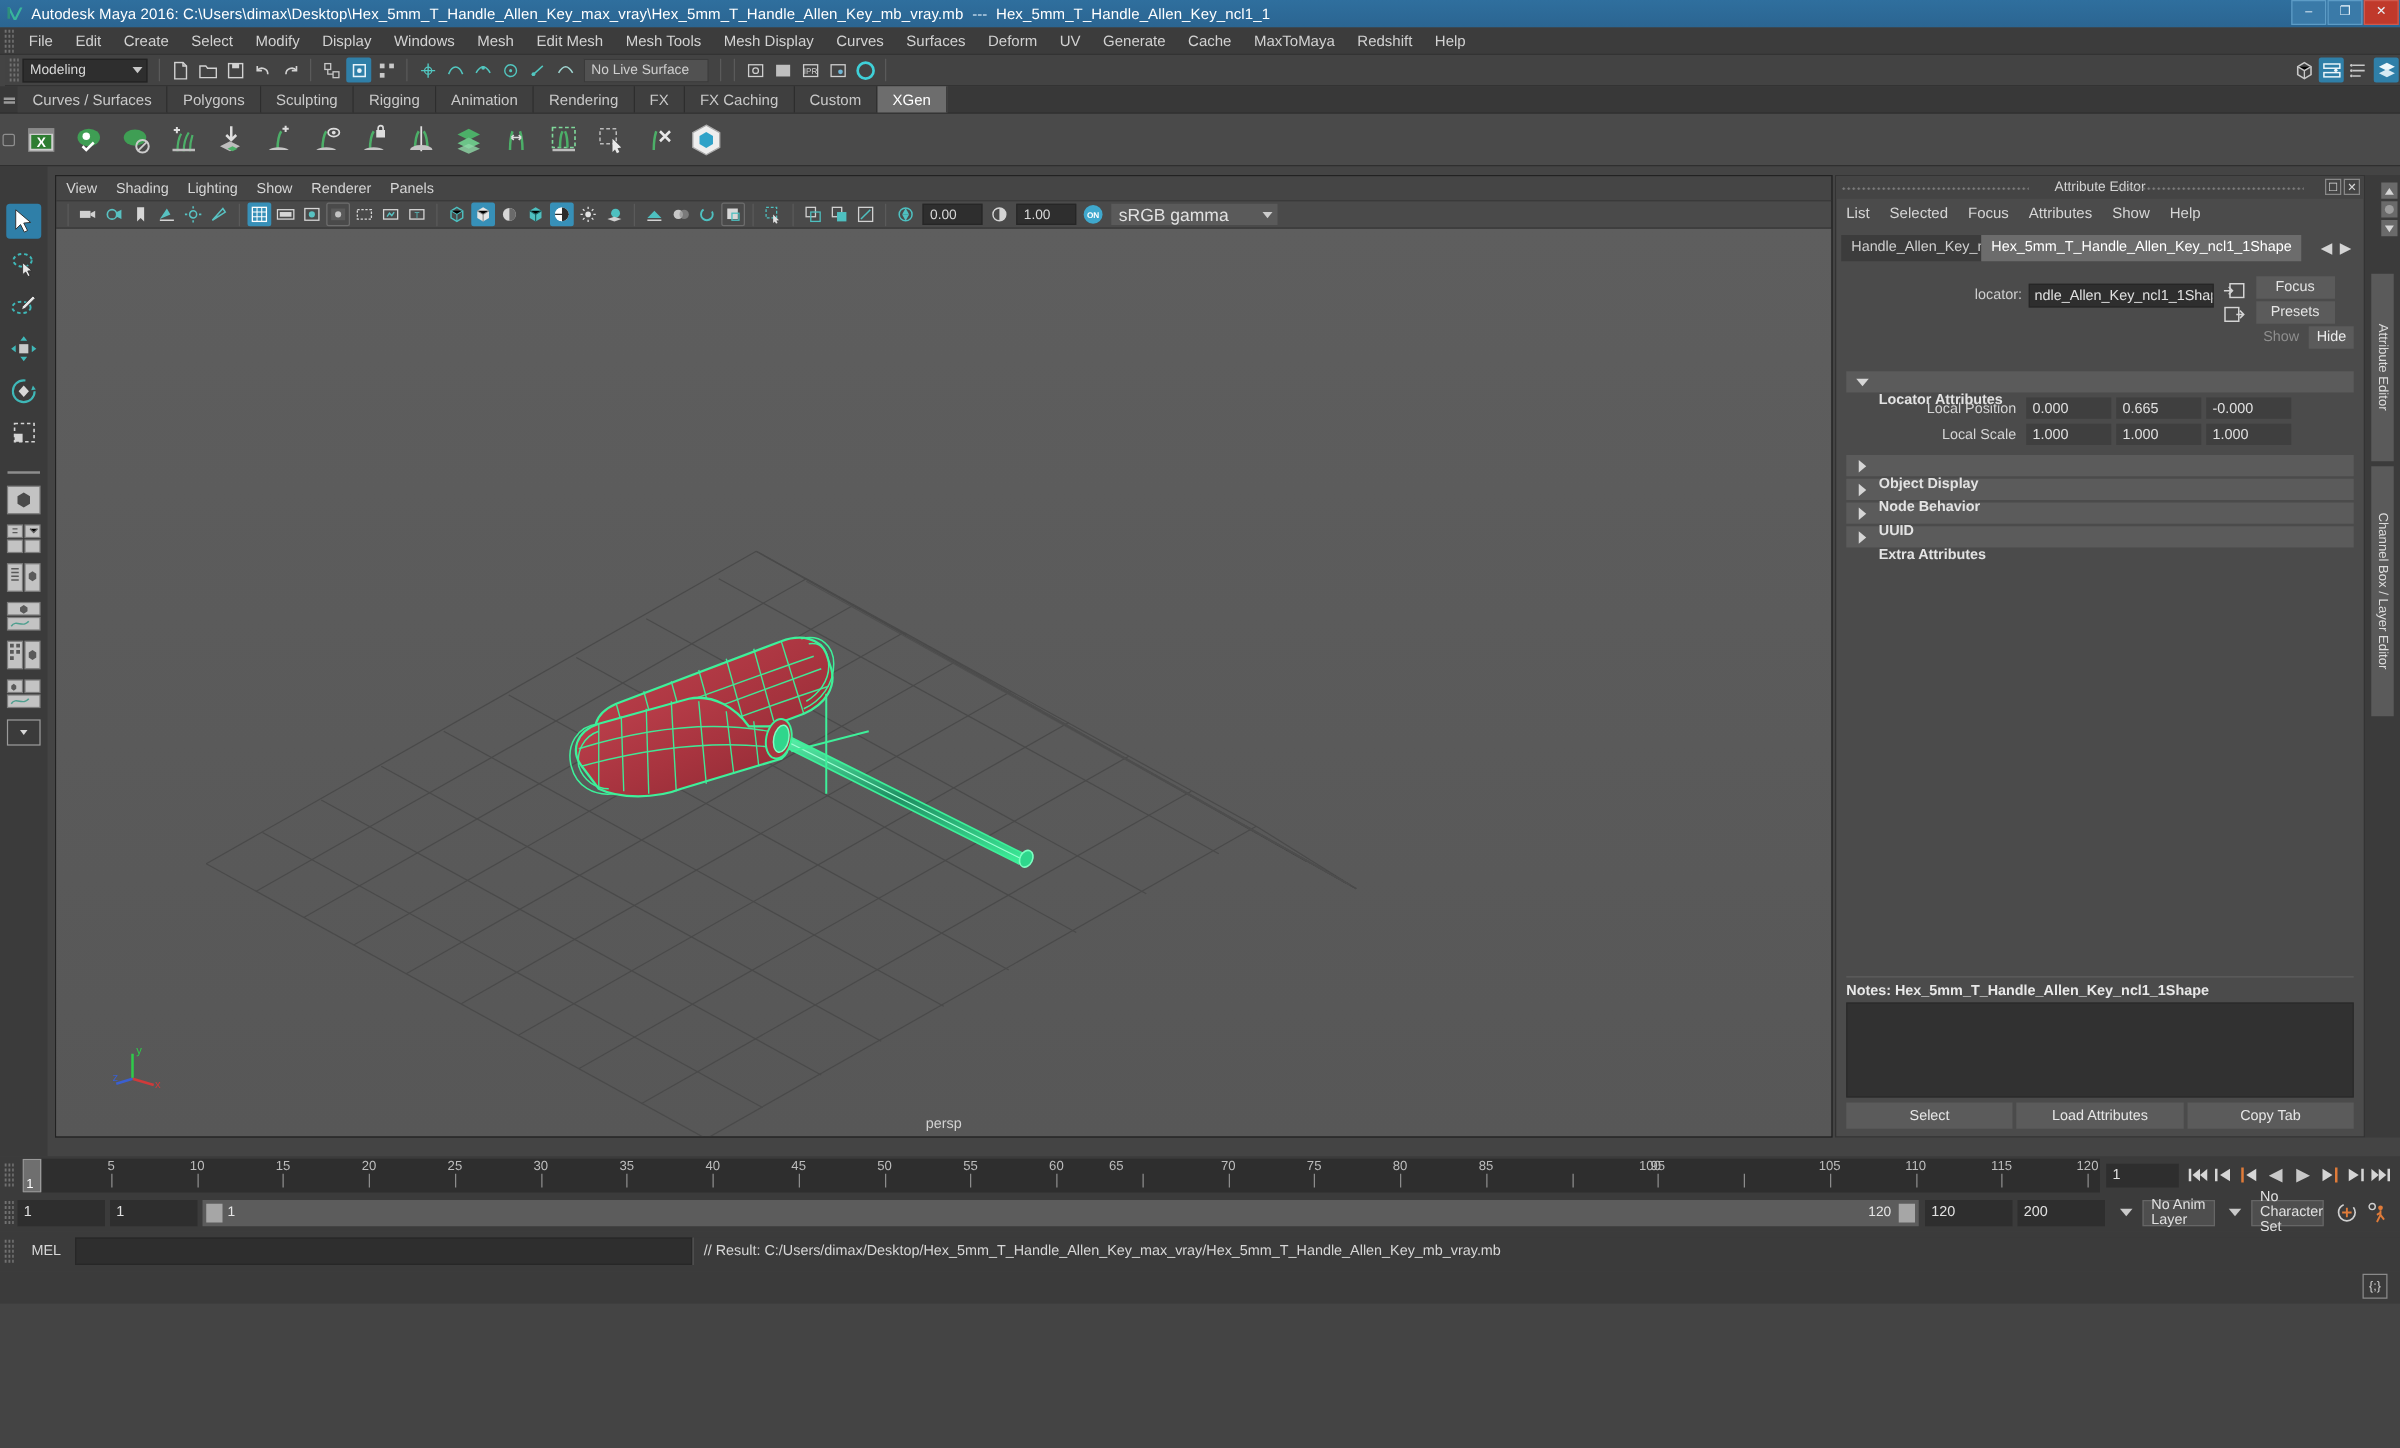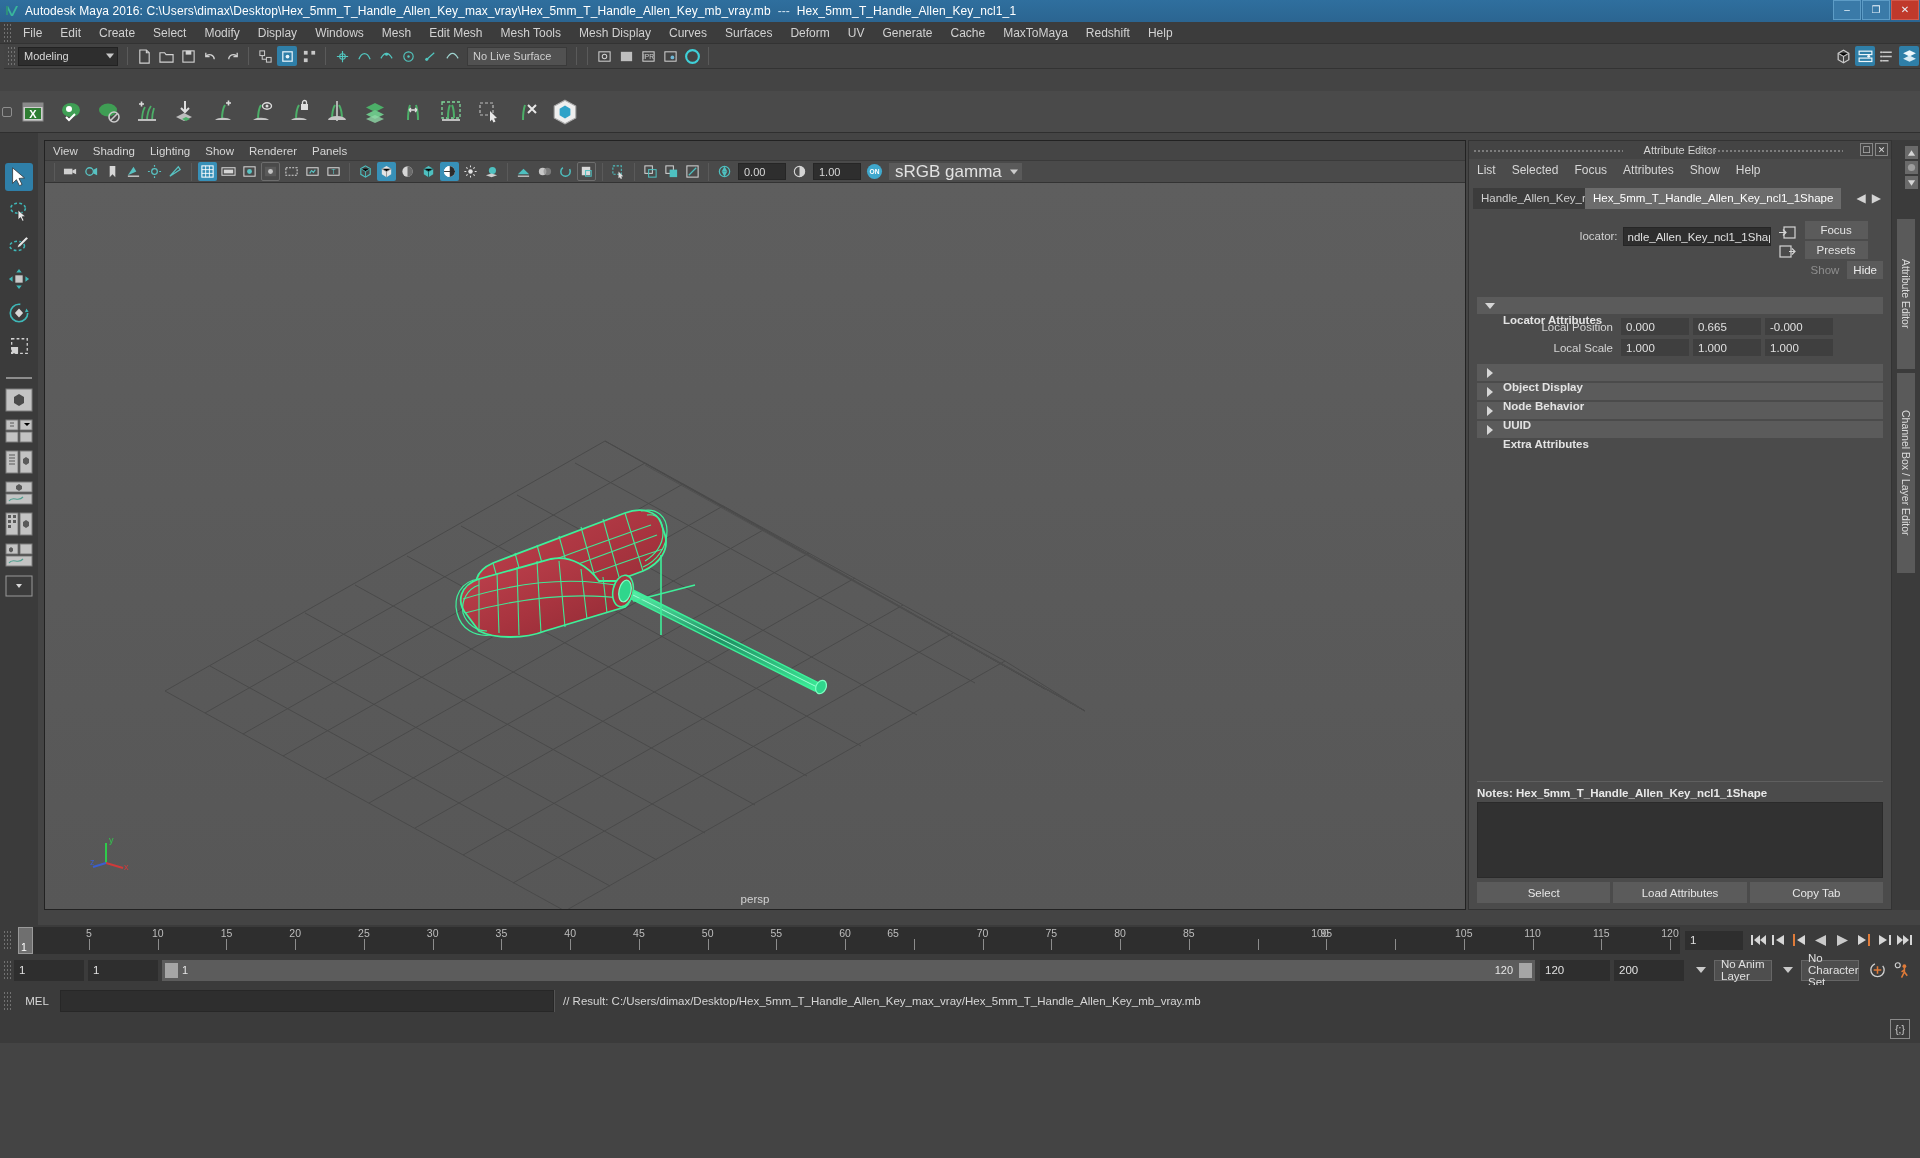--- a/index.html
+++ b/index.html
@@ -151,21 +151,21 @@
   }
   .vp-ibtn.on { background:#3790b8; }
   .vp-ibtn.framed { border:1px solid #6d6d6d; }
   .vp-num {
     width:48px; height:17px; background:#2e2e2e; color:#d9d9d9;
     font-size:11px; display:flex; align-items:center; padding-left:5px;
     margin:0 3px; border:1px solid #262626;
   }
   .vp-gamma {
     width:133px; height:17px; background:#5a5a5a; color:#e2e2e2;
-    font-size:17px; display:flex; align-items:center; padding-left:6px;
+    font-size:14px; display:flex; align-items:center; padding-left:6px;
     position:relative; margin-left:4px;
   }
   .vp-gamma .arrow {
     position:absolute; right:4px; top:50%; transform:translateY(-50%);
     border-left:4px solid transparent; border-right:4px solid transparent;
     border-top:5px solid #cccccc;
   }
   .vp-canvas {
     position:relative; width:100%; height:calc(100% - 42px);
     background:#5a5a5a; overflow:hidden;
@@ -556,20 +556,35 @@
       </div>
       <div class="ibtn on">
         <svg width="17" height="17" viewBox="0 0 16 16">
             <path d="M8 2l6 3-6 3-6-3z" fill="#eef7fb"></path>
             <path d="M8 7l6 3-6 3-6-3z" fill="#d7eaf3"></path>
           </svg>
       </div>
     </div>
   </div>
 
+  <div class="shelf-tabs">
+    <div class="tabgrip">
+        <i></i>
+      </div>
+    <div class="shelf-tab">Curves / Surfaces</div>
+    <div class="shelf-tab">Polygons</div>
+    <div class="shelf-tab">Sculpting</div>
+    <div class="shelf-tab">Rigging</div>
+    <div class="shelf-tab">Animation</div>
+    <div class="shelf-tab">Rendering</div>
+    <div class="shelf-tab">FX</div>
+    <div class="shelf-tab">FX Caching</div>
+    <div class="shelf-tab">Custom</div>
+    <div class="shelf-tab active">XGen</div>
+  </div>
 
   <div class="shelf-body">
     <div class="sgrip">
         <i></i>
       </div>
 
     <div class="shelf-icon">
       <svg width="26" height="26" viewBox="0 0 26 26">
         <rect x="3" y="4" width="20" height="18" fill="#cfcfcf" stroke="#8a8a8a"></rect>
         <rect x="3" y="4" width="20" height="4" fill="#8a8a8a"></rect>

